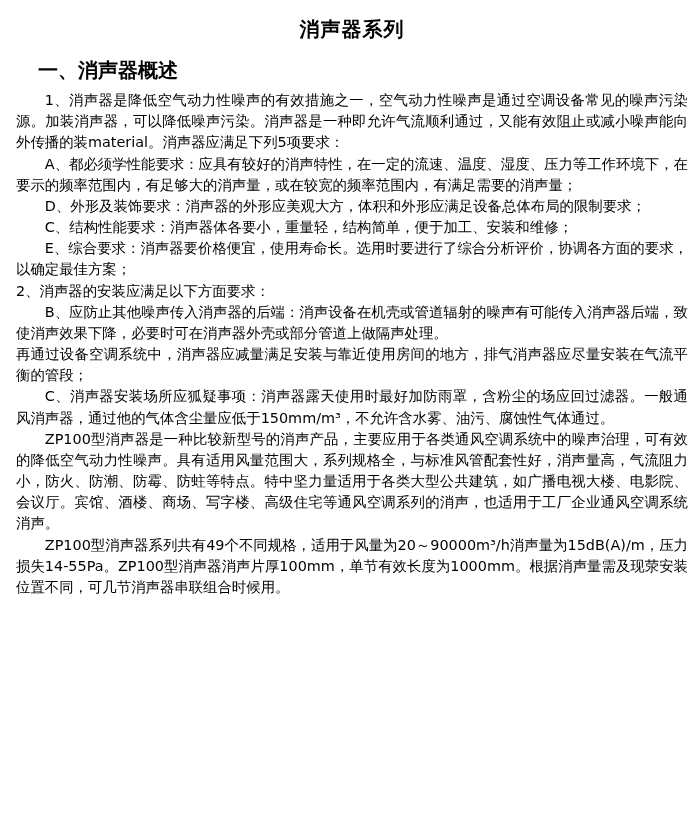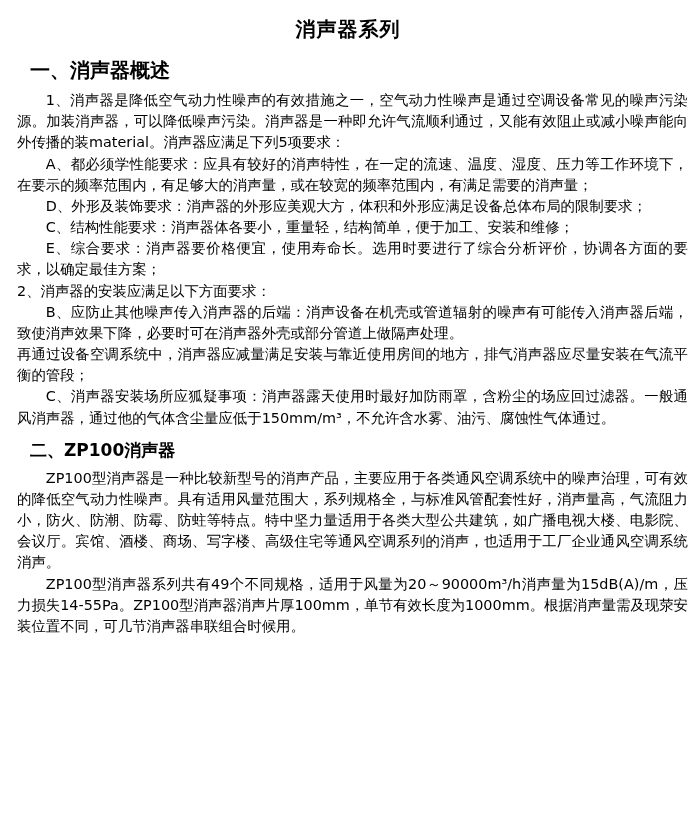--- a/index.html
+++ b/index.html
@@ -11,39 +11,39 @@
     width: 700px;
     height: 837px;
     font-family: "DejaVu Sans", "Liberation Sans", sans-serif;
     color: #000000;
     overflow: hidden;
   }
   .page {
     width: 700px;
     height: 837px;
     box-sizing: border-box;
-    padding: 10px 12px 0 8px;
+    padding: 10px 12px 0 16px;
   }
   .doc-title {
     text-align: center;
     font-size: 20px;
     font-weight: bold;
     letter-spacing: 1px;
     margin: 6px 0 14px 0;
   }
   .section-heading {
     font-size: 20px;
     font-weight: bold;
     margin: 8px 0 6px 0;
     padding-left: 22px;
   }
   p.body {
     font-size: 14.4px;
     line-height: 1.47;
-    margin: 0 0 0 9px;
+    margin: 0 0 0 0;
     text-align: justify;
     text-justify: inter-ideograph;
   }
   p.indent {
     text-indent: 2em;
   }
   p.noindent {
     text-indent: 0;
   }
   .heading2 {
@@ -68,18 +68,17 @@
     <p class="body indent">D、外形及装饰要求：消声器的外形应美观大方，体积和外形应满足设备总体布局的限制要求；</p>
     <p class="body indent">C、结构性能要求：消声器体各要小，重量轻，结构简单，便于加工、安装和维修；</p>
     <p class="body indent">E、综合要求：消声器要价格便宜，使用寿命长。选用时要进行了综合分析评价，协调各方面的要求，以确定最佳方案；</p>
     <p class="body noindent">2、消声器的安装应满足以下方面要求：</p>
     <p class="body indent">B、应防止其他噪声传入消声器的后端：消声设备在机壳或管道辐射的噪声有可能传入消声器后端，致使消声效果下降，必要时可在消声器外壳或部分管道上做隔声处理。</p>
     <p class="body noindent">再通过设备空调系统中，消声器应减量满足安装与靠近使用房间的地方，排气消声器应尽量安装在气流平衡的管段；</p>
     <p class="body indent">C、消声器安装场所应狐疑事项：消声器露天使用时最好加防雨罩，含粉尘的场应回过滤器。一般通风消声器，通过他的气体含尘量应低于150mm/m³，不允许含水雾、油污、腐蚀性气体通过。</p>
   </div>
 
   <div>
-    <div class="heading2">二、ZP100消声器</div>
     <p class="body indent">ZP100型消声器是一种比较新型号的消声产品，主要应用于各类通风空调系统中的噪声治理，可有效的降低空气动力性噪声。具有适用风量范围大，系列规格全，与标准风管配套性好，消声量高，气流阻力小，防火、防潮、防霉、防蛀等特点。特中坚力量适用于各类大型公共建筑，如广播电视大楼、电影院、会议厅。宾馆、酒楼、商场、写字楼、高级住宅等通风空调系列的消声，也适用于工厂企业通风空调系统消声。</p>
     <p class="body indent">ZP100型消声器系列共有49个不同规格，适用于风量为20～90000m³/h消声量为15dB(A)/m，压力损失14-55Pa。ZP100型消声器消声片厚100mm，单节有效长度为1000mm。根据消声量需及现荥安装位置不同，可几节消声器串联组合时候用。</p>
   </div>
 
 </div>
 
 </body></html>

